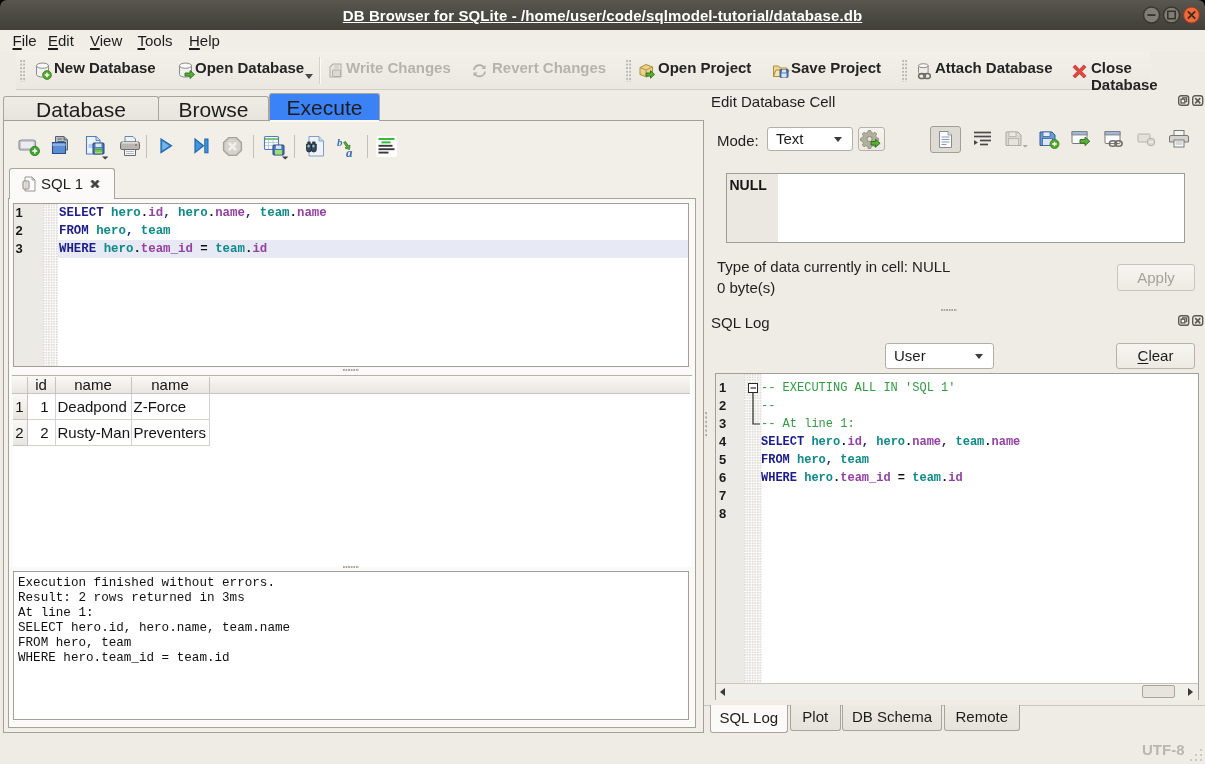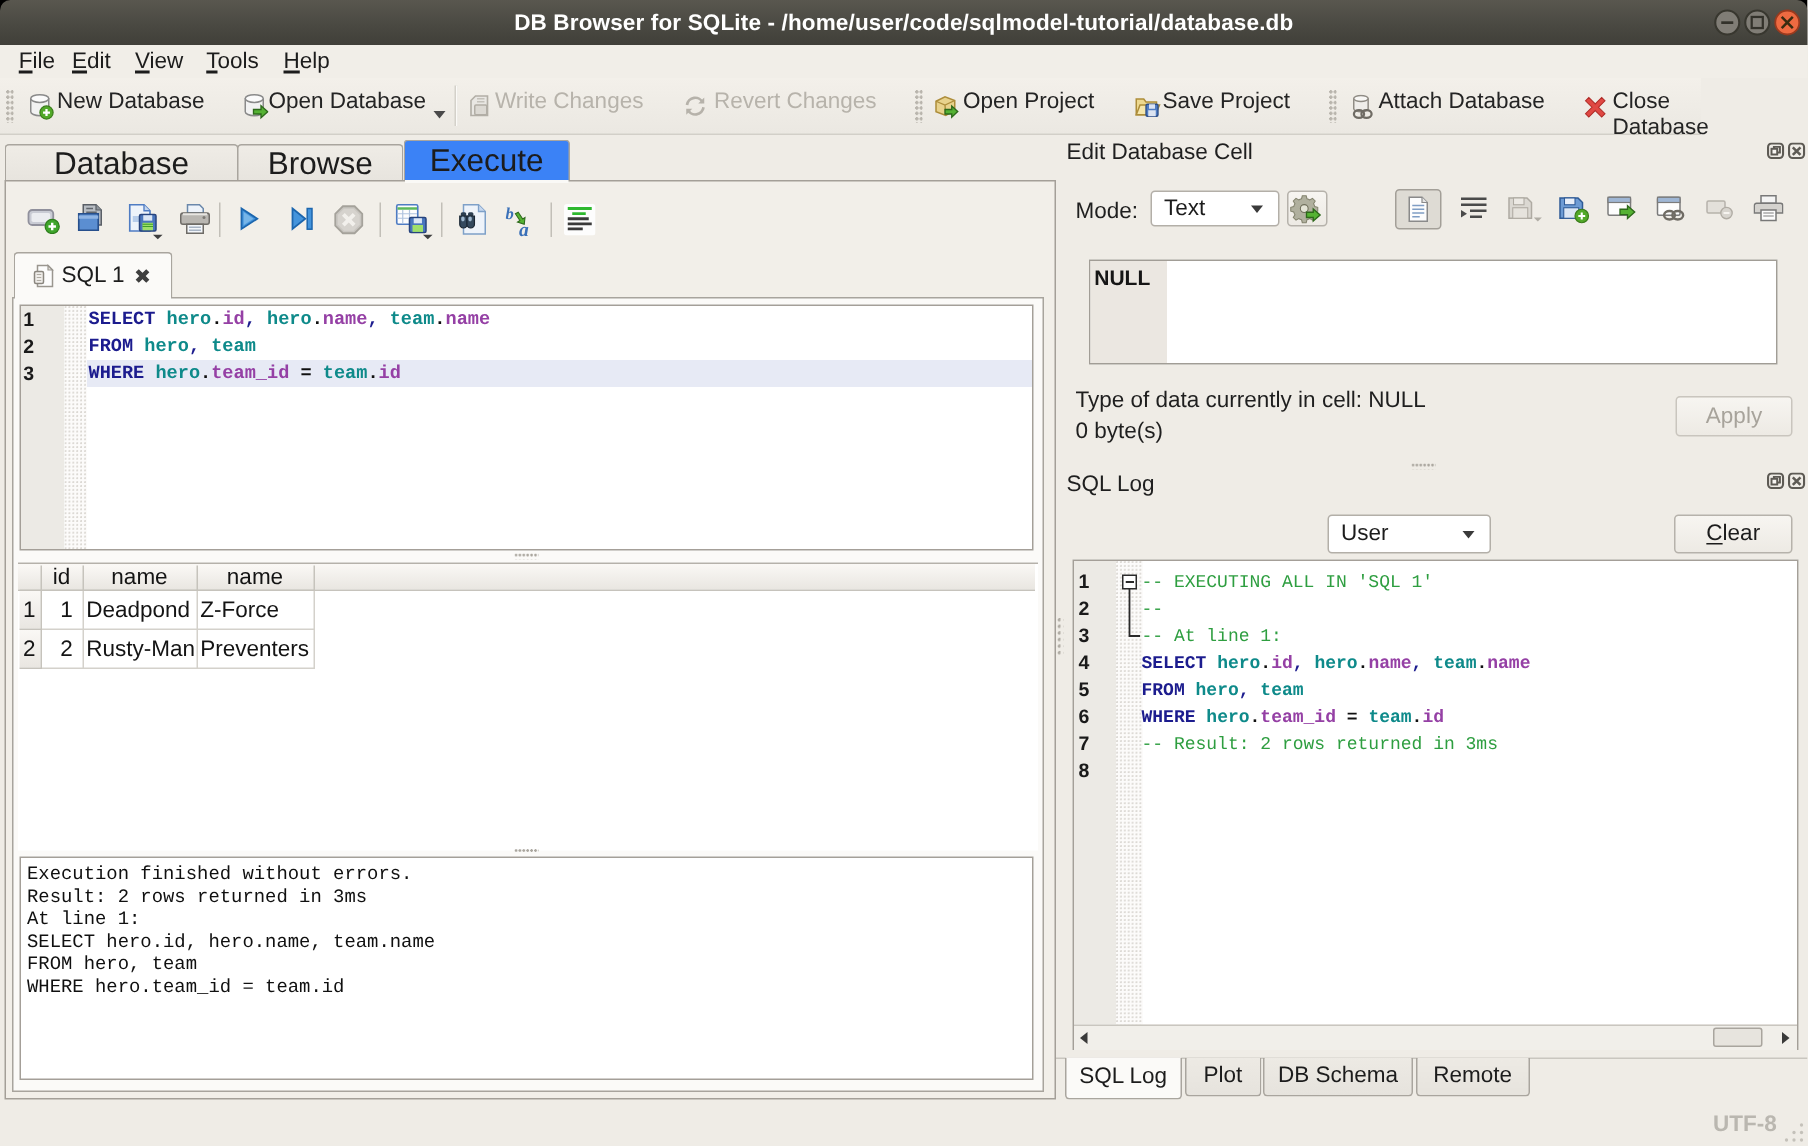--- a/index.html
+++ b/index.html
@@ -6,29 +6,29 @@
   body{width:1205px;height:764px;position:relative;overflow:hidden;
        background:#EFECE6;font-family:"Liberation Sans",sans-serif;
        -webkit-font-smoothing:antialiased;}
   .abs{position:absolute;}
   
   #titlebar-bk{left:0;top:0;width:1205px;height:30px;background:#000;}
   #titlebar{left:0;top:0;width:1205px;height:30px;
     background:linear-gradient(180deg,#59574f 0%,#4a4942 55%,#403f39 100%);
     border-radius:7px 7px 0 0;}
   #title-text{left:0;top:0;width:1205px;height:30px;line-height:31px;text-align:center;
-    color:#fff;font-size:15px;font-weight:bold;letter-spacing:0.1px;}
+    color:#fff;font-size:15px;font-weight:bold;letter-spacing:0.1px;text-decoration:underline;}
   
   #menubar{left:0;top:30px;width:1205px;height:22px;background:#F1EEE8;}
   .menuitem{position:absolute;top:2px;font-size:15px;color:#1c1c1c;}
   .menuitem u{text-decoration-thickness:1.5px;text-underline-offset:2px;}
   
-  #toolbar{left:0;top:52px;width:1134px;height:37px;
+  #toolbar{left:16px;top:52px;width:1134px;height:37px;
     background:linear-gradient(180deg,#F3F0EA, #EBE8E2);
-    border-bottom:1px solid #D2CFC8;}
+    border-bottom:1px solid #D2CFC8;font-weight:bold;}
   .tbtext{position:absolute;top:7px;font-size:15px;color:#242424;}
   .tbtext.dis{color:#b7b3ab;}
   .tbsep{position:absolute;top:5px;height:27px;width:1px;background:#d4d1ca;border-right:1px solid #fbfaf7;}
   .tbhandle{position:absolute;top:8px;height:22px;width:5px;
      background-image:radial-gradient(circle at 1.2px 1.2px,#b9b5ad 1px,rgba(0,0,0,0) 1.1px);
      background-size:3px 3.6px;}
   
   .tab{position:absolute;box-sizing:border-box;border:1px solid #a9a59e;border-bottom:none;
        border-radius:3px 3px 0 0;background:linear-gradient(180deg,#EFECE6,#E7E4DE);
        font-size:21px;color:#1c1c1c;text-align:center;}
@@ -439,21 +439,20 @@
     <rect x="1.5" y="1.5" width="9" height="9" fill="#fff" stroke="#2a2a2a" stroke-width="1"></rect>
     <path d="M3.5 6 H9" stroke="#2a2a2a" stroke-width="1.2"></path>
     <path d="M6 10.5 V42 H13" fill="none" stroke="#2a2a2a" stroke-width="1.2"></path>
   </svg>
   <div class="codeline mono cmt" style="left:45px;font-size:12px;top:5px;">-- EXECUTING ALL IN 'SQL 1'</div>
   <div class="codeline mono cmt" style="left:45px;font-size:12px;top:23px;">--</div>
   <div class="codeline mono cmt" style="left:45px;font-size:12px;top:41px;">-- At line 1:</div>
   <div class="codeline mono" style="left:45px;font-size:12px;top:59px;"><span class="kw">SELECT</span><span class="pln"> </span><span class="tbl">hero</span><span class="pln">.</span><span class="fld">id</span><span class="kw">,</span><span class="pln"> </span><span class="tbl">hero</span><span class="pln">.</span><span class="fld">name</span><span class="kw">,</span><span class="pln"> </span><span class="tbl">team</span><span class="pln">.</span><span class="fld">name</span></div>
   <div class="codeline mono" style="left:45px;font-size:12px;top:77px;"><span class="kw">FROM</span><span class="pln"> </span><span class="tbl">hero</span><span class="kw">,</span><span class="pln"> </span><span class="tbl">team</span></div>
   <div class="codeline mono" style="left:45px;font-size:12px;top:95px;"><span class="kw">WHERE</span><span class="pln"> </span><span class="tbl">hero</span><span class="pln">.</span><span class="fld">team_id</span><span class="pln"> = </span><span class="tbl">team</span><span class="pln">.</span><span class="fld">id</span></div>
-  <div class="codeline mono cmt" style="left:45px;font-size:12px;top:113px;">-- Result: 2 rows returned in 3ms</div>
 
   <div class="abs" style="left:0;top:309px;width:482px;height:16px;background:#F1EFEA;border-top:1px solid #c9c6bf;">
     <div class="abs" style="left:0;top:0;width:15px;height:16px;">
       <div style="width:0;height:0;border-top:4px solid transparent;border-bottom:4px solid transparent;border-right:5px solid #3a3a3a;margin:4px 0 0 4px;"></div>
     </div>
     <div class="abs" style="right:0;top:0;width:15px;height:16px;">
       <div style="width:0;height:0;border-top:4px solid transparent;border-bottom:4px solid transparent;border-left:5px solid #3a3a3a;margin:4px 0 0 5px;"></div>
     </div>
     <div class="abs" style="left:426px;top:1px;width:33px;height:13px;background:#E7E4DE;border:1px solid #a9a59e;border-radius:2px;box-sizing:border-box;"></div>
   </div>

